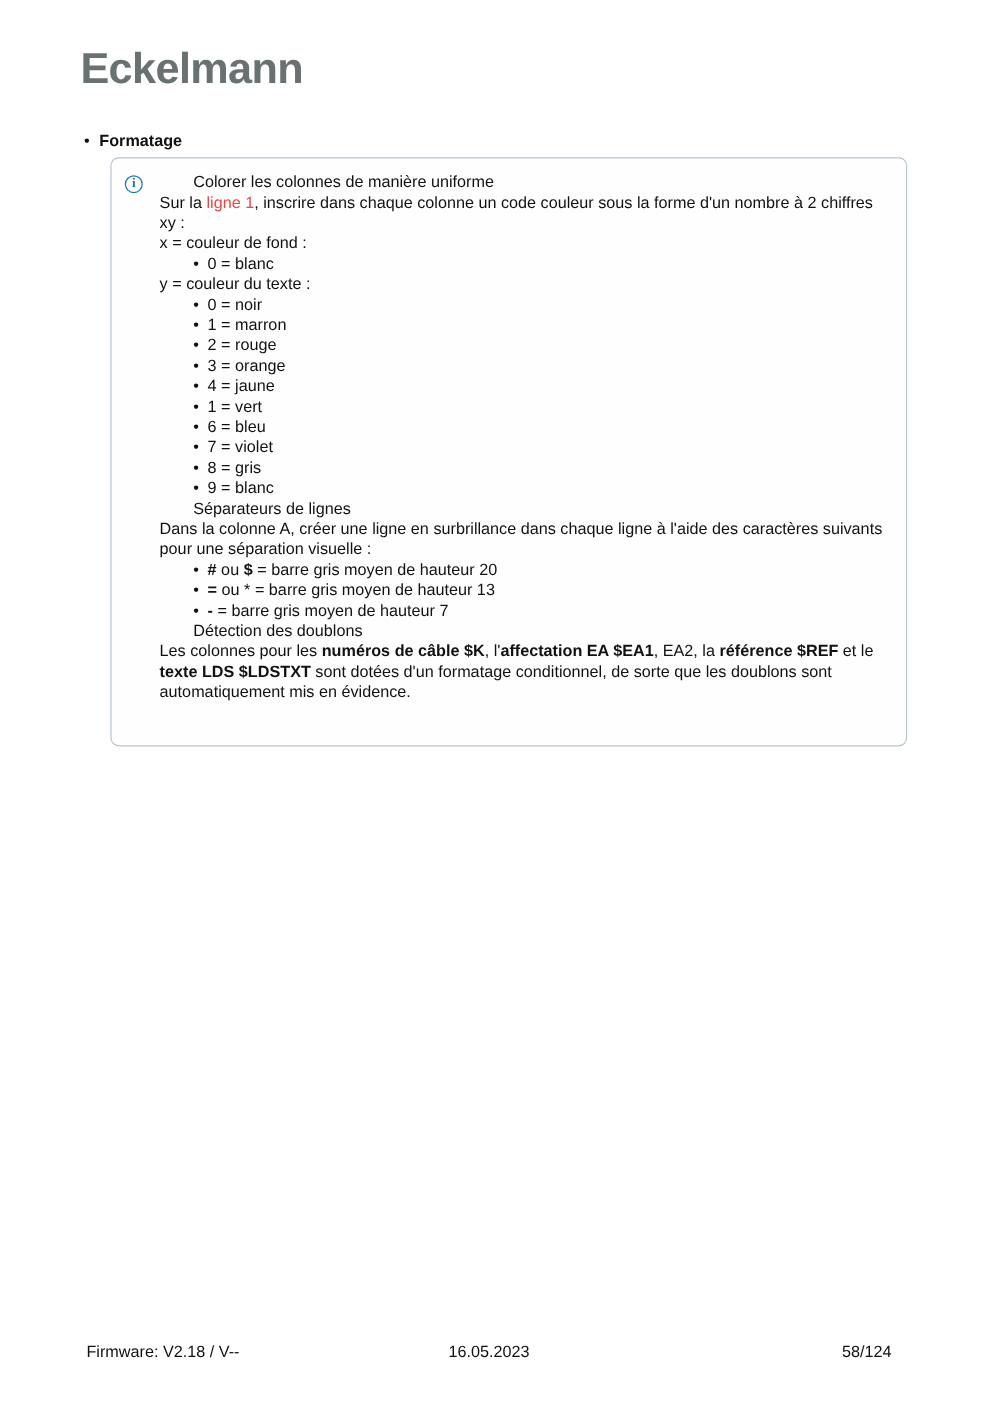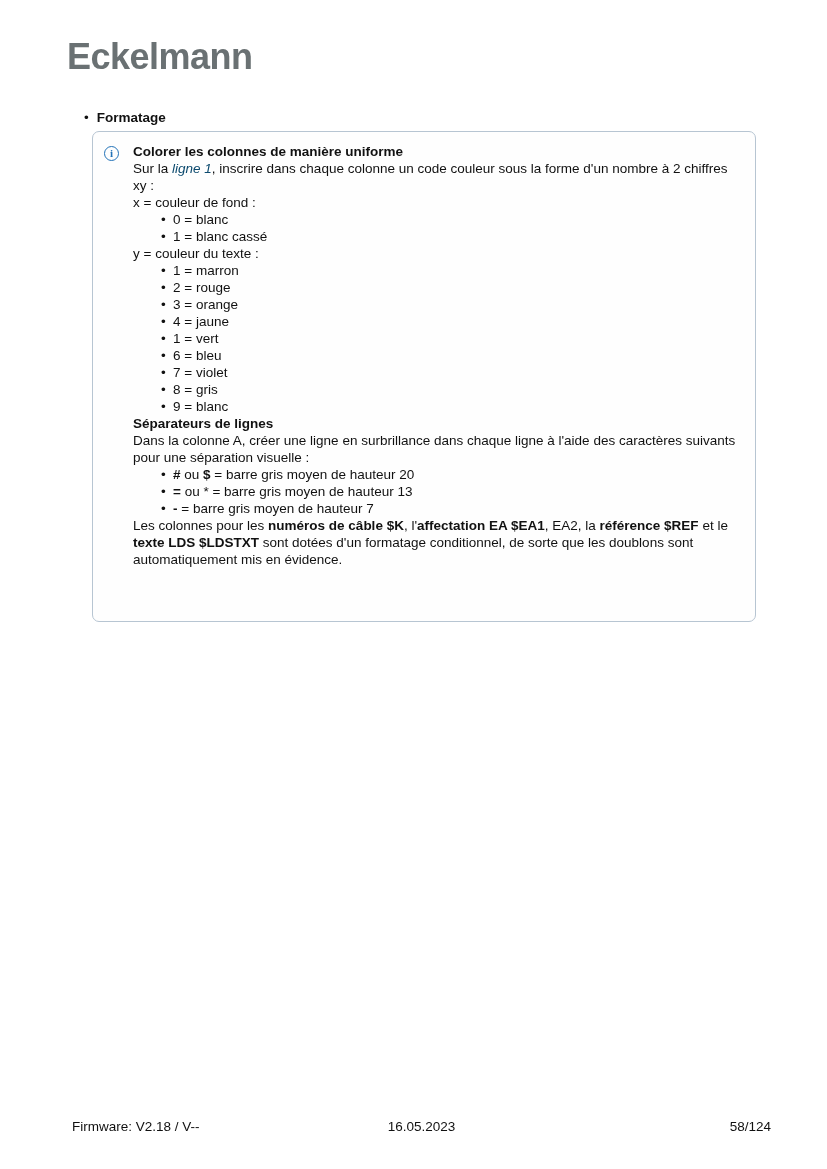--- a/index.html
+++ b/index.html
@@ -13,21 +13,21 @@
   }
   .page { position: relative; width: 827px; height: 1169px; background: #ffffff; }
 
   .logo {
     position: absolute; left: 67px; top: 36px;
     font-size: 36px; font-weight: 700; letter-spacing: -0.5px;
     color: #6a7173;
   }
 
   .section-heading {
-    position: absolute; left: 84px; top: 109px;
+    position: absolute; left: 70px; top: 109px;
     font-size: 13.5px; line-height: 17px; font-weight: 700;
     display: flex; align-items: baseline;
   }
   .section-heading::before {
     content: "\2022";
     font-weight: 400;
     margin-right: 8px;
   }
 
   .info-box {
@@ -39,32 +39,32 @@
   .info-icon {
     position: absolute; left: 11px; top: 14px;
     width: 15px; height: 15px;
     border: 1.7px solid #2272b8; border-radius: 50%;
     color: #2272b8;
     font-size: 11px; line-height: 12px; font-weight: 700;
     text-align: center;
     font-family: "Liberation Serif", serif;
   }
   .info-content { font-size: 13.5px; line-height: 17px; }
-  .info-content .bold-line { font-weight: 700; }
+  .info-content .bold-line { font-weight: 400; margin-left: 28px; }
   .info-content p { margin: 0; }
   .info-content ul { list-style: none; margin: 0; padding: 0; }
   .info-content li { position: relative; padding-left: 40px; line-height: 17px; }
   .info-content li::before {
     content: "\2022";
     position: absolute; left: 28px; top: 0;
   }
-  .link { color: #0c4a6e; cursor: pointer; font-style: italic; }
+  .link { color: #ef4444; cursor: pointer; }
 
   .footer {
-    position: absolute; left: 72px; right: 56px; top: 1118px; height: 17px;
+    position: absolute; left: 72px; right: 84px; top: 1118px; height: 17px;
     font-size: 13.5px; line-height: 17px; color: #111111;
   }
   .footer .f-left  { position: absolute; left: 0; }
   .footer .f-center{ position: absolute; left: 50%; transform: translateX(-50%); }
   .footer .f-right { position: absolute; right: 0; margin-left: 18px; }
 </style>
 </head>
 <body>
 
 <div class="page">
@@ -81,26 +81,26 @@
     <div class="info-content">
 
       <div class="bold-line">Colorer les colonnes de manière uniforme</div>
 
       <p><span>Sur la </span><span class="link">ligne 1</span><span>, inscrire dans chaque colonne un code couleur sous la forme d'un nombre à 2 chiffres xy :</span></p>
 
       <div>x = couleur de fond :</div>
 
       <ul>
         <li>0 = blanc</li>
-        <li>1 = blanc cassé</li>
       </ul>
 
       <div>y = couleur du texte :</div>
 
       <ul>
+        <li>0 = noir</li>
         <li>1 = marron</li>
         <li>2 = rouge</li>
         <li>3 = orange</li>
         <li>4 = jaune</li>
         <li>1 = vert</li>
         <li>6 = bleu</li>
         <li>7 = violet</li>
         <li>8 = gris</li>
         <li>9 = blanc</li>
       </ul>
@@ -108,20 +108,21 @@
       <div class="bold-line">Séparateurs de lignes</div>
 
       <p>Dans la colonne A, créer une ligne en surbrillance dans chaque ligne à l'aide des caractères suivants pour une séparation visuelle :</p>
 
       <ul>
         <li><span style="font-weight: 700;">#</span><span> ou </span><span style="font-weight: 700;">$</span><span> = barre gris moyen de hauteur 20</span></li>
         <li><span style="font-weight: 700;">=</span><span> ou * = barre gris moyen de hauteur 13</span></li>
         <li><span style="font-weight: 700;">-</span><span>  = barre gris moyen de hauteur 7</span></li>
       </ul>
 
+      <div class="bold-line">Détection des doublons</div>
 
       <p><span>Les colonnes pour les </span><span style="font-weight: 700;">numéros de câble $K</span><span>, l'</span><span style="font-weight: 700;">affectation EA $EA1</span><span>, EA2, la </span><span style="font-weight: 700;">référence $REF</span><span> et le </span><span style="font-weight: 700;">texte LDS $LDSTXT</span><span> sont dotées d'un formatage conditionnel, de sorte que les doublons sont automatiquement mis en évidence.</span></p>
 
     </div>
   </div>
 
   <div class="footer">
     <span class="f-left">Firmware: V2.18 / V--</span>
     <span class="f-center">16.05.2023</span>
     <span class="f-right">58/124</span>

